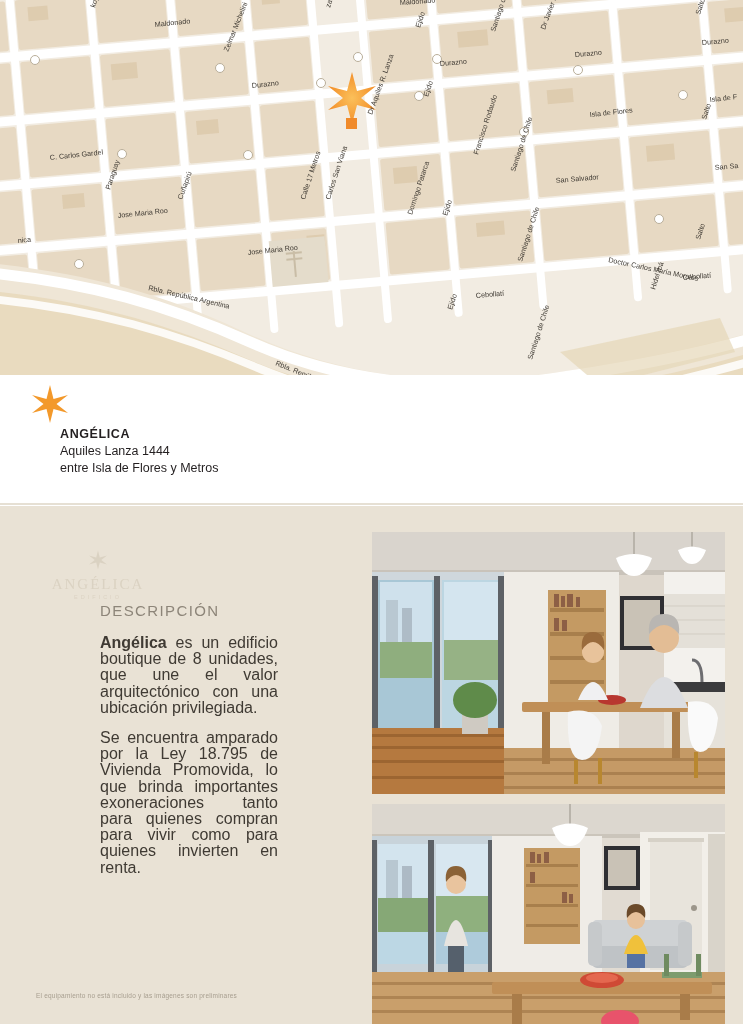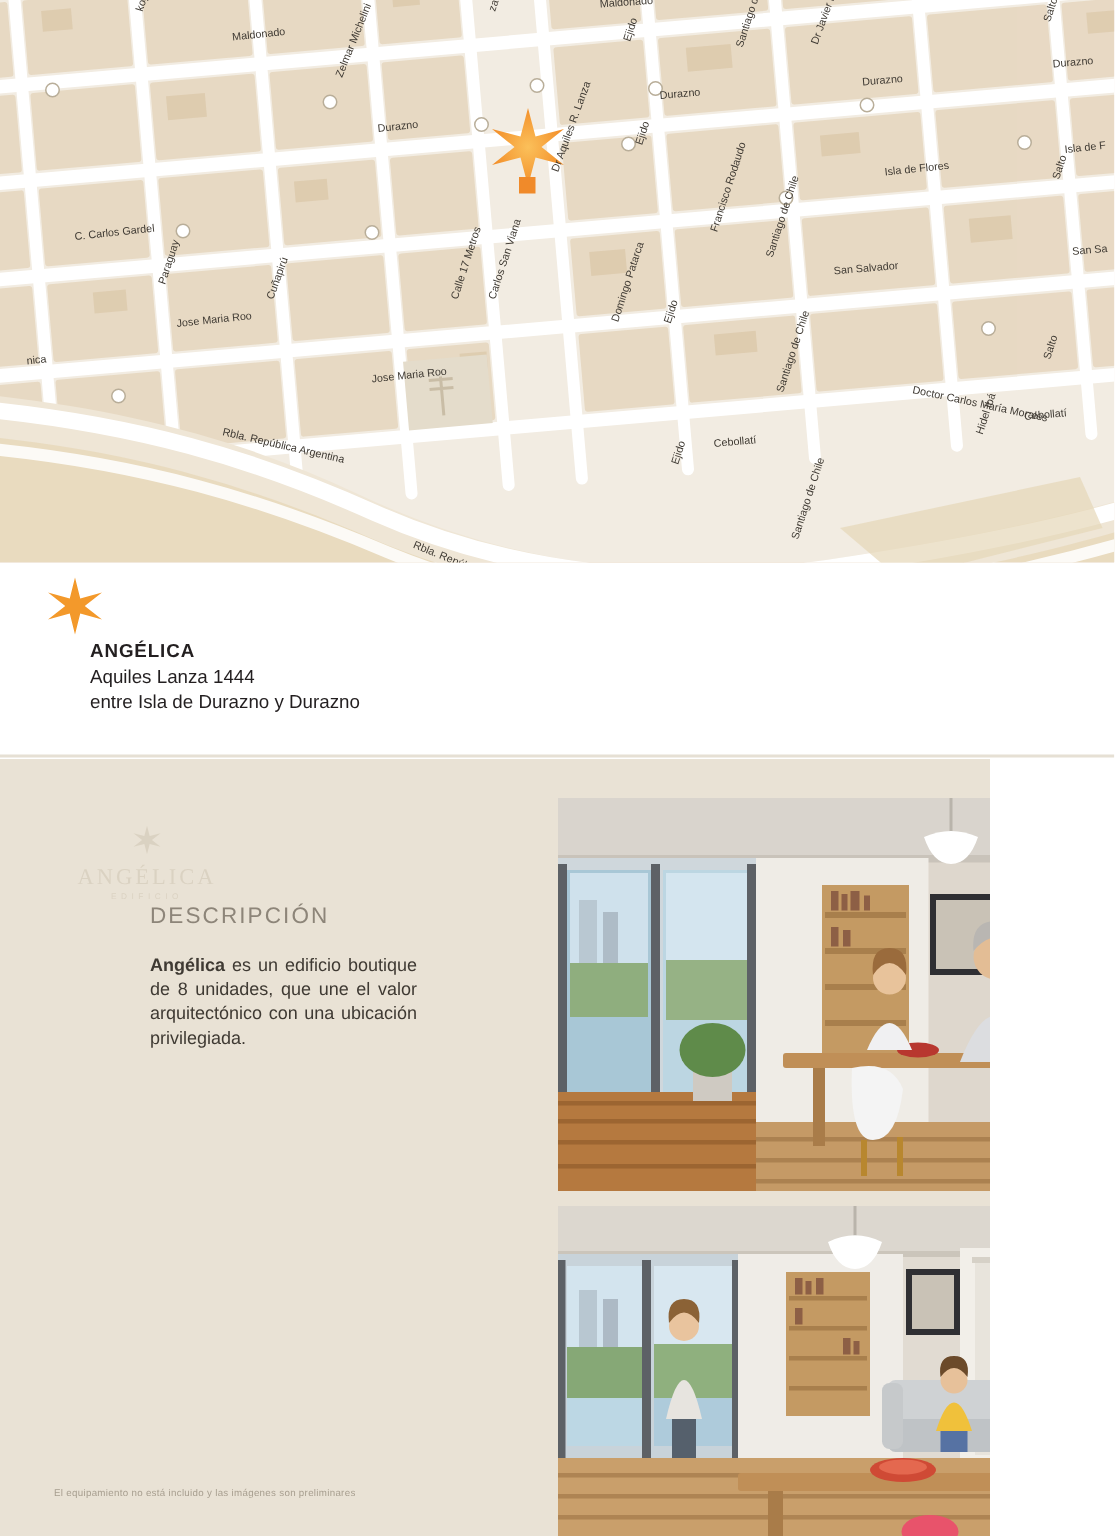--- a/index.html
+++ b/index.html
@@ -48,21 +48,21 @@
 
   .section-divider {
     position: absolute; left: 0; top: 503px;
     width: 743px; height: 3px;
     background: #e6e0d4;
   }
 
   
   .lower-section {
     position: absolute; left: 0; top: 506px;
-    width: 660px; height: 518px;
+    width: 743px; height: 518px;
     background: #e9e2d5;
     overflow: hidden;
   }
   .watermark-logo {
     position: absolute; left: 38px; top: 44px;
     width: 120px;
     text-align: center;
     opacity: 0.5;
   }
   .wm-star { display: block; margin: 0 auto 2px auto; }
@@ -76,21 +76,21 @@
 
   .desc-col {
     position: absolute; left: 100px; top: 96px;
     width: 178px;
   }
   .desc-heading {
     font-size: 15px; letter-spacing: 1.4px; color: #8d8579;
     font-weight: normal; margin-bottom: 16px;
   }
   .desc-p {
-    font-size: 12px; line-height: 16.2px; color: #3f3a33;
+    font-size: 16px; line-height: 16.2px; color: #3f3a33;
     text-align: justify; margin-bottom: 14px;
   }
   .desc-p b { font-weight: bold; }
 
   .footnote {
     position: absolute; left: 36px; top: 486px;
     font-size: 6.5px; color: #a79e8f; letter-spacing: 0.2px;
   }
 
   
@@ -318,21 +318,21 @@
 
     <div class="map-legend">
       <div class="legend-star">
         <svg width="40" height="40" viewBox="-20 -20 40 40">
           <polygon points="0,-19 3.5,-5 18,-9 6.5,0 18,9 3.5,5 0,19 -3.5,5 -18,9 -6.5,0 -18,-9 -3.5,-5" fill="#f3992b"></polygon>
         </svg>
       </div>
       <div class="legend-text">
         <div class="legend-title">ANGÉLICA</div>
         <div class="legend-line">Aquiles Lanza 1444</div>
-        <div class="legend-line">entre Isla de Durazno y Durazno</div>
+        <div class="legend-line">entre Isla de Flores y Metros</div>
       </div>
     </div>
 
     <div class="section-divider"></div>
   </div>
 
   <div class="lower-section">
 
     <div class="watermark-logo">
       <span class="wm-star">
@@ -342,20 +342,23 @@
       </span>
       <div class="wm-title">ANGÉLICA</div>
       <div class="wm-sub">EDIFICIO</div>
     </div>
 
     <div class="desc-col">
       <div class="desc-heading">DESCRIPCIÓN</div>
 
       <p class="desc-p">
         <b>Angélica</b><span> es un edificio boutique de 8 unidades, que une el valor arquitectónico con una ubicación privilegiada.</span>
+      </p>
+      <p class="desc-p">
+        <span>Se encuentra amparado por la Ley 18.795 de Vivienda Promovida, lo que brinda importantes exoneraciones tanto para quienes compran para vivir como para quienes invierten en renta.</span>
       </p>
     </div>
 
     <div class="footnote">El equipamiento no está incluido y las imágenes son preliminares</div>
 
     <div class="photo photo-1">
       <svg width="353" height="262" viewBox="0 0 353 262" xmlns="http://www.w3.org/2000/svg">
         <rect width="353" height="262" fill="#ded7cd"></rect>
 
         <rect x="0" y="0" width="353" height="42" fill="#d9d4cd"></rect>

